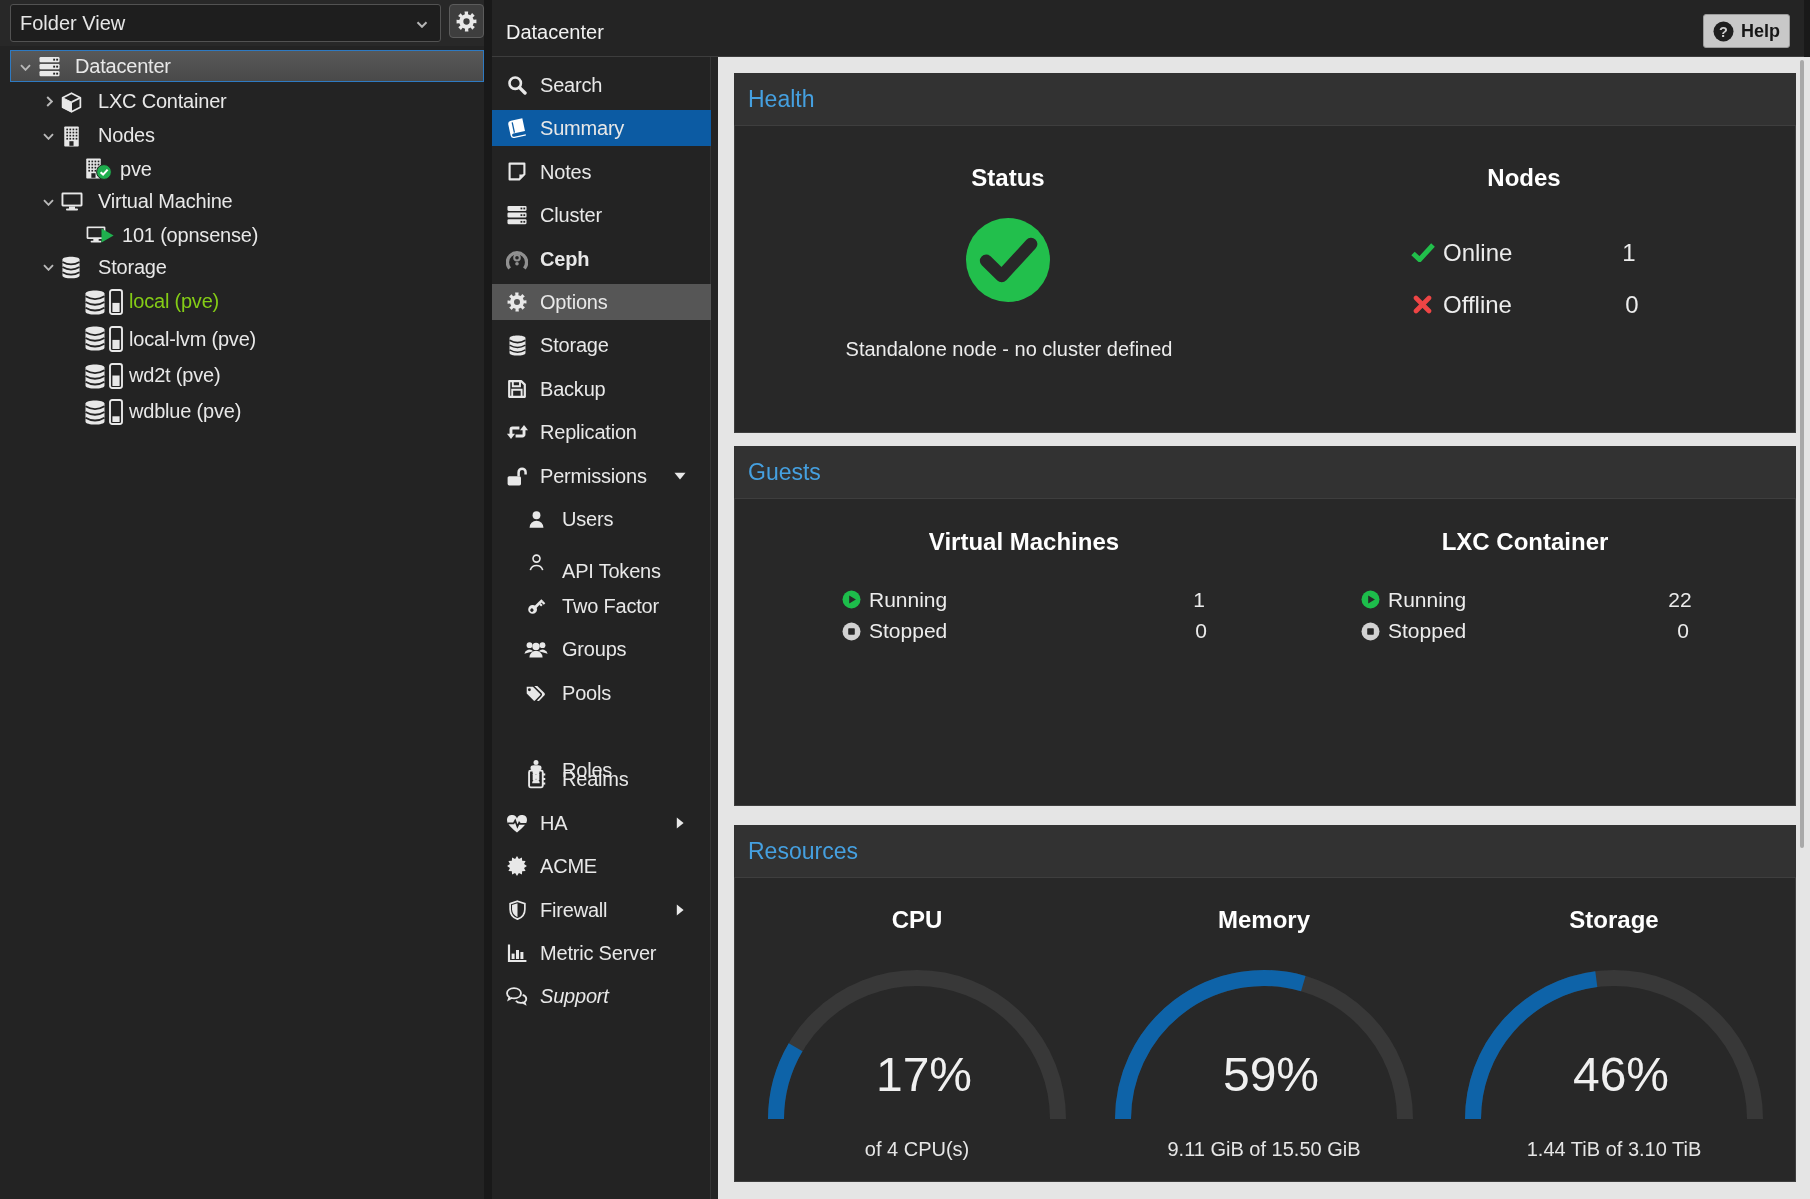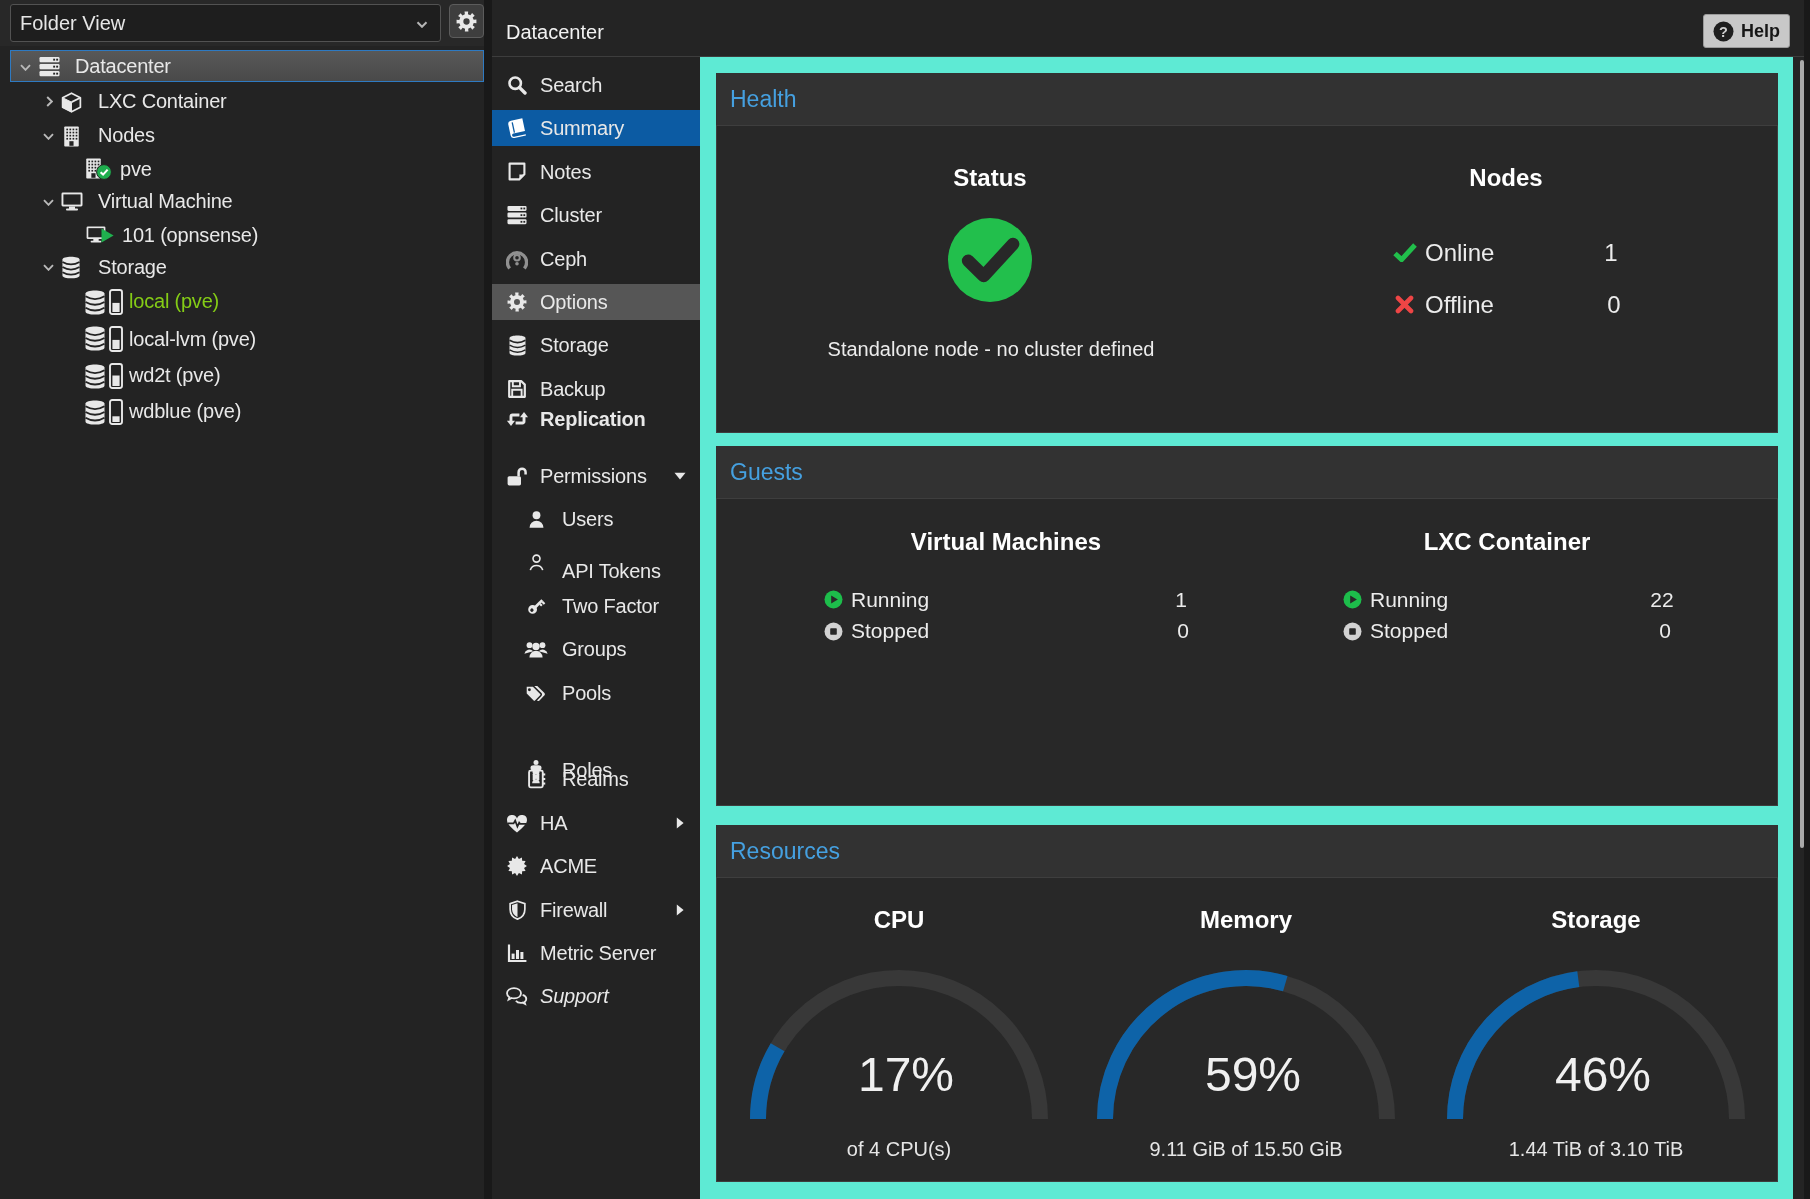--- a/index.html
+++ b/index.html
@@ -12,21 +12,21 @@
 #gearbtn { left:449px; top:4px; width:35px; height:34px; background:#3e3e3e; border:1px solid #5c5c5c; border-radius:4px; display:flex; align-items:center; justify-content:center; }
 .trow { position:absolute; left:0; width:484px; height:33px; display:flex; align-items:center; color:#e8e8e8; font-size:20px; letter-spacing:-0.2px; }
 .tsel { left:10px; width:474px; background:linear-gradient(#585858,#494949); border:1px solid #2e7ac2; }
 #rightpane { left:492px; top:0; width:1312px; height:1199px; background:#242424; }
 #hdr { left:0; top:0; width:1312px; height:57px; border-bottom:1px solid #3d3d3d; }
 #hdrtitle { position:absolute; left:14px; top:21px; color:#f2f2f2; font-size:20px; }
 #helpbtn { position:absolute; right:14px; top:14px; width:87px; height:34px; background:#c8c8c8; border:1px solid #9a9a9a; border-radius:3px; display:flex; align-items:center; justify-content:center; gap:7px; color:#161616; font-size:18px; font-weight:700; }
 #menu { left:0; top:57px; width:219px; height:1142px; background:#232323; border-right:1px solid #343434; }
 .mitem { position:absolute; left:0; width:219px; height:36px; display:flex; align-items:center; color:#e8e8e8; font-size:20px; letter-spacing:-0.2px; }
 .mico { position:absolute; display:flex; align-items:center; justify-content:center; width:26px; }
-#content { left:208px; top:57px; width:1093px; height:1142px; background:#5eead4; }
+#content { left:226px; top:57px; width:1093px; height:1142px; background:#e5e5e5; }
 .panel { position:absolute; left:16px; width:1062px; }
 .phdr { height:52px; background:#323232; display:flex; align-items:center; }
 .phdr span { color:#45a0e0; font-size:23px; padding-left:14px; }
 .pbody { position:relative; height:308px; background:#282828; border:1px solid #3e3e3e; }
 .h1 { position:absolute; transform:translateX(-50%); color:#fff; font-size:24px; font-weight:700; white-space:nowrap; }
 .txt { position:absolute; color:#ececec; font-size:21px; white-space:nowrap; }
 .num { position:absolute; transform:translateX(-50%); color:#ececec; font-size:21px; }
 .pct { position:absolute; transform:translateX(-50%); color:#f0f0f0; font-size:48px; }
 .sub { position:absolute; transform:translateX(-50%); color:#e6e6e6; font-size:20px; white-space:nowrap; }
 #scrollthumb { position:absolute; left:1308px; top:60px; width:4px; height:788px; background:#a9a9a9; border-radius:2px; z-index:5; }
@@ -300,21 +300,21 @@
 <span style="position:absolute;left:48px;">Cluster</span>
       </div>
 <div class="mitem" style="top:184px;">
 <div class="mico" style="left:12px;">
           <svg width="22" height="22" viewBox="0 0 22 22">
 <path d="M3.6 20.5 A 9.6 9.6 0 1 1 18.4 20.5" fill="none" stroke="#909090" stroke-width="3.4"></path>
 <circle cx="11" cy="9.8" r="2.8" fill="none" stroke="#909090" stroke-width="2"></circle>
 <circle cx="11" cy="15.8" r="1.8" fill="#909090"></circle>
 </svg>
         </div>
-<span style="position:absolute;left:48px;">Ceph</span>
+<span style="position:absolute;left:48px;font-weight:bold;">Ceph</span>
       </div>
 <div class="mitem" style="top:227px;background:#565656;">
 <div class="mico" style="left:12px;">
           <svg width="20" height="20" viewBox="0 0 20 20">
             <path d="M19.42,8.13 L19.47,11.58 L16.87,11.37 L15.94,13.70 L17.98,15.33 L15.58,17.81 L13.89,15.82 L11.58,16.82 L11.87,19.42 L8.42,19.47 L8.63,16.87 L6.30,15.94 L4.67,17.98 L2.19,15.58 L4.18,13.89 L3.18,11.58 L0.58,11.87 L0.53,8.42 L3.13,8.63 L4.06,6.30 L2.02,4.67 L4.42,2.19 L6.11,4.18 L8.42,3.18 L8.13,0.58 L11.58,0.53 L11.37,3.13 L13.70,4.06 L15.33,2.02 L17.81,4.42 L15.82,6.11 L16.82,8.42 Z M13.00,10.00 A3.0,3.0 0 1 0 7.00,10.00 A3.0,3.0 0 1 0 13.00,10.00 Z" fill="#e8e8e8" fill-rule="evenodd"></path>
           </svg>
         </div>
 <span style="position:absolute;left:48px;">Options</span>
       </div>
 <div class="mitem" style="top:270px;">
@@ -331,21 +331,21 @@
 <div class="mitem" style="top:314px;">
 <div class="mico" style="left:12px;">
           <svg width="20" height="20" viewBox="0 0 20 20">
 <path d="M2.2 2.2 H14.4 L17.8 5.6 V17.8 H2.2 Z" fill="none" stroke="#e8e8e8" stroke-width="2.2" stroke-linejoin="round"></path>
 <path d="M5.8 2.8 V7.2 H13 V2.8" fill="none" stroke="#e8e8e8" stroke-width="1.9"></path>
 <path d="M5.2 17 V10.8 H14.6 V17" fill="none" stroke="#e8e8e8" stroke-width="1.9"></path>
 </svg>
         </div>
 <span style="position:absolute;left:48px;">Backup</span>
       </div>
-<div class="mitem" style="top:344px;font-weight:bold;">
+<div class="mitem" style="top:357px;">
 <div class="mico" style="left:12px;">
           <svg width="23" height="18" viewBox="0 0 24 18">
 <path d="M5.2 12 V6.4 A1.6 1.6 0 0 1 6.8 4.8 H14" fill="none" stroke="#e8e8e8" stroke-width="3"></path>
 <polygon points="1.0,10.8 9.4,10.8 5.2,16.4" fill="#e8e8e8"></polygon>
 <path d="M18.8 6 V11.6 A1.6 1.6 0 0 1 17.2 13.2 H10" fill="none" stroke="#e8e8e8" stroke-width="3"></path>
 <polygon points="23,7.2 14.6,7.2 18.8,1.6" fill="#e8e8e8"></polygon>
 </svg>
         </div>
 <span style="position:absolute;left:48px;">Replication</span>
       </div>

